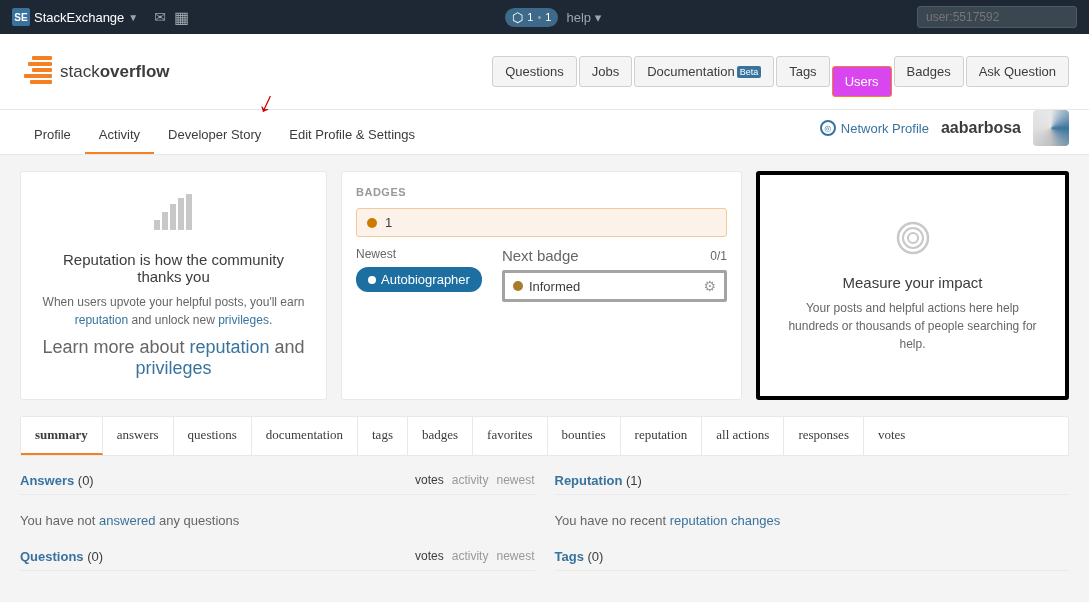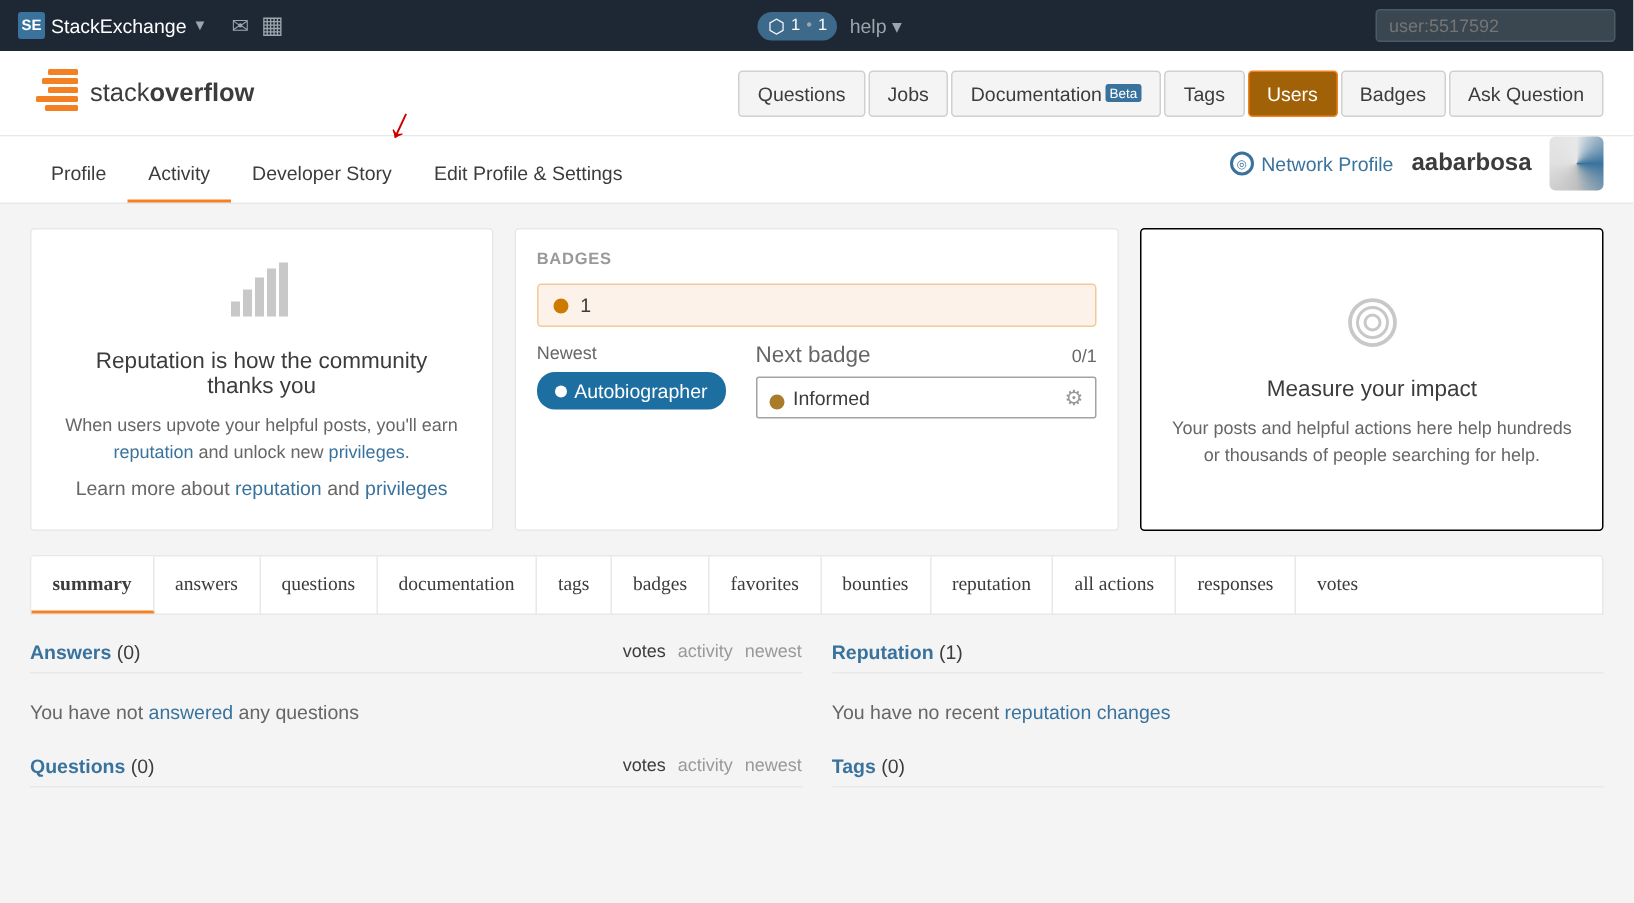--- a/index.html
+++ b/index.html
@@ -80,21 +80,21 @@
     .logo-text strong { font-weight: bold; }
     .site-nav {
       display: flex; align-items: center; gap: 2px;
     }
     .nav-btn {
       padding: 7px 12px; border: 1px solid #d0d0d0; border-radius: 3px;
       background: #f4f4f5; color: #3c3c3c; font-size: 13px; cursor: pointer;
       text-decoration: none;
     }
     .nav-btn.active {
-      background: #a16207; color: #fff; border-color: #f48024;
+      background: #d946ef; color: #fff; border-color: #f48024; margin-top: 20px;
     }
     .nav-btn.docs { display: flex; align-items: center; gap: 2px; }
     .nav-btn .beta-badge {
       font-size: 9px; background: #39739d; color: #fff; border-radius: 2px; padding: 1px 3px;
       vertical-align: super;
     }
 
     
     .profile-tabs-bar {
       background: #fff;
@@ -147,21 +147,21 @@
       flex: 1; background: #fff; border: 1px solid #e8e8e8; border-radius: 3px;
       padding: 20px; display: flex; flex-direction: column; align-items: center; justify-content: center;
       min-height: 160px;
     }
     .rep-icon {
       font-size: 36px; color: #bcbcbc; margin-bottom: 10px;
     }
     .rep-title { font-size: 15px; font-weight: normal; color: #3c3c3c; margin-bottom: 8px; text-align: center; }
     .rep-desc { font-size: 12px; color: #666; text-align: center; line-height: 1.5; margin-bottom: 8px; }
     .rep-desc a { color: #39739d; text-decoration: none; }
-    .rep-learn { font-size: 13px; color: #666; text-align: center; }
+    .rep-learn { font-size: 18px; color: #666; text-align: center; }
     .rep-learn a { color: #39739d; text-decoration: none; }
 
     
     .badges-card {
       flex: 1.4; background: #fff; border: 1px solid #e8e8e8; border-radius: 3px;
       padding: 14px;
     }
     .badges-header { font-size: 11px; color: #999; font-weight: bold; letter-spacing: 0.5px; margin-bottom: 10px; }
     .badge-count-row {
       background: #fdf2e9; border: 1px solid #f5c89a; border-radius: 3px;
@@ -175,30 +175,30 @@
       background: #1d6fa1; color: #fff; border-radius: 12px;
       padding: 5px 12px; font-size: 13px; display: inline-flex; align-items: center; gap: 5px;
       cursor: pointer;
     }
     .badge-pill .bdot { width: 8px; height: 8px; border-radius: 50%; background: #fff; }
     .next-badge-col { flex: 1; margin-left: 20px; }
     .next-badge-label-row { display: flex; justify-content: space-between; align-items: center; margin-bottom: 6px; }
     .next-badge-label { font-size: 15px; color: #666; }
     .next-badge-progress { font-size: 12px; color: #666; }
     .next-badge-item {
-      display: flex; align-items: flex-end; gap: 6px; border: 1px solid #a3a3a3; border-radius: 2px;
+      display: flex; align-items: center; gap: 6px; border: 3px solid #a3a3a3; border-radius: 2px;
       padding: 5px 8px;
     }
     .bronze-dot { width: 10px; height: 10px; border-radius: 50%; background: #a87c2a; }
     .next-badge-name { font-size: 13px; color: #3c3c3c; flex: 1; }
     .badge-settings { color: #999; cursor: pointer; font-size: 14px; }
 
     
     .impact-card {
-      flex: 1; background: #fff; border: 1px solid #000000; border-radius: 3px;
+      flex: 1; background: #fff; border: 4px solid #000000; border-radius: 3px;
       padding: 20px; display: flex; flex-direction: column; align-items: center; justify-content: center;
       min-height: 160px;
     }
     .impact-icon { font-size: 32px; color: #bcbcbc; margin-bottom: 8px; }
     .impact-title { font-size: 15px; font-weight: normal; color: #3c3c3c; margin-bottom: 8px; text-align: center; }
     .impact-desc { font-size: 12px; color: #666; text-align: center; line-height: 1.5; }
 
     
     .summary-tabs-bar {
       background: #fff; border-bottom: 1px solid #e8e8e8;

